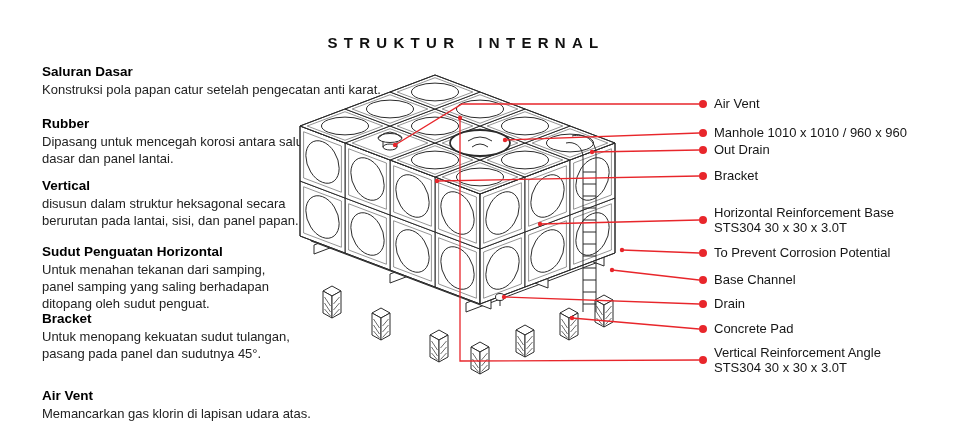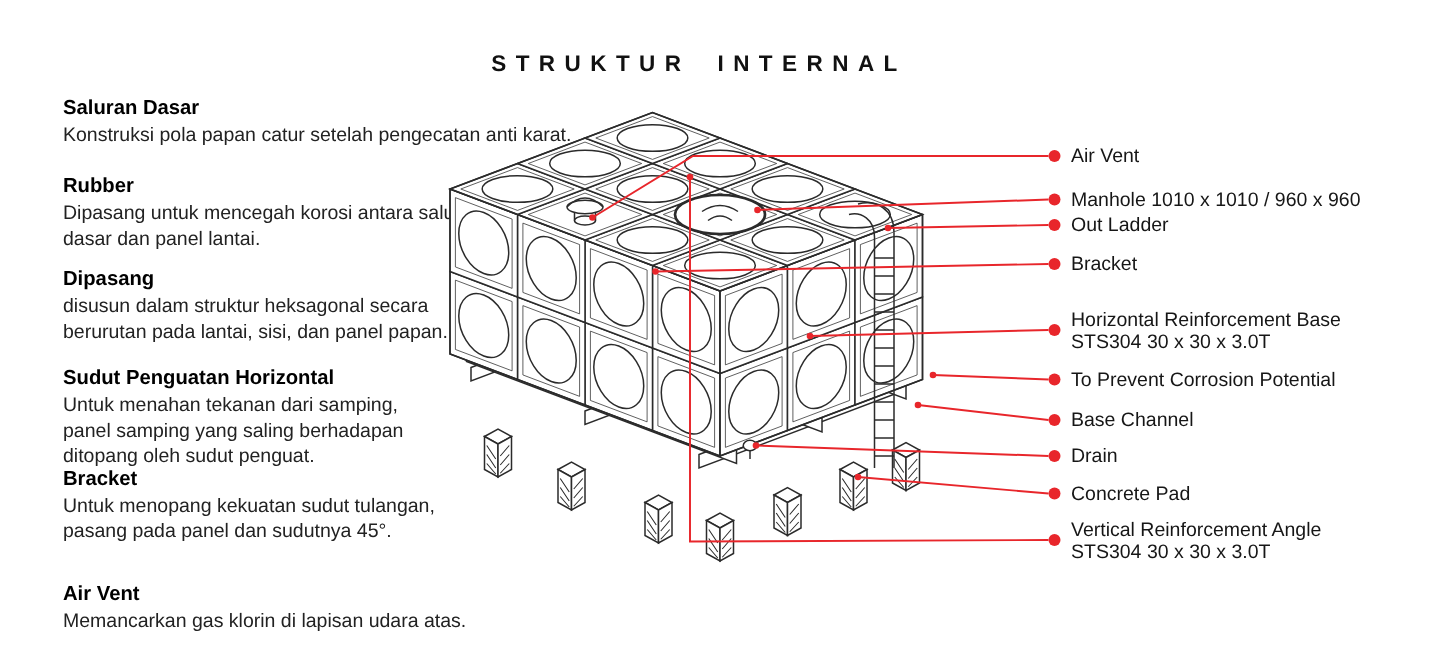--- a/index.html
+++ b/index.html
@@ -30,21 +30,21 @@
   <div class="note" style="top:64px">
     <div class="note-h">Saluran Dasar</div>
     <div class="note-b">Konstruksi pola papan catur setelah pengecatan anti karat.</div>
   </div>
   <div class="note" style="top:116px">
     <div class="note-h">Rubber</div>
     <div class="note-b">Dipasang untuk mencegah korosi antara saluran
 dasar dan panel lantai.</div>
   </div>
   <div class="note" style="top:178px">
-    <div class="note-h">Dipasang</div>
+    <div class="note-h">Vertical</div>
     <div class="note-b">disusun dalam struktur heksagonal secara
 berurutan pada lantai, sisi, dan panel papan.</div>
   </div>
   <div class="note" style="top:244px">
     <div class="note-h">Sudut Penguatan Horizontal</div>
     <div class="note-b">Untuk menahan tekanan dari samping,
 panel samping yang saling berhadapan
 ditopang oleh sudut penguat.</div>
   </div>
   <div class="note" style="top:311px">
@@ -195,21 +195,21 @@
     </g>
   </svg>
 
   <div class="callout" style="top:96px">
     <span>Air Vent</span>
   </div>
   <div class="callout" style="top:125px">
     <span>Manhole 1010 x 1010 / 960 x 960</span>
   </div>
   <div class="callout" style="top:142px">
-    <span>Out Ladder</span>
+    <span>Out Drain</span>
   </div>
   <div class="callout" style="top:168px">
     <span>Bracket</span>
   </div>
   <div class="callout" style="top:205px">
     <span>Horizontal Reinforcement Base</span>
     <span class="line2">STS304 30 x 30 x 3.0T</span>
   </div>
   <div class="callout" style="top:245px">
     <span>To Prevent Corrosion Potential</span>

